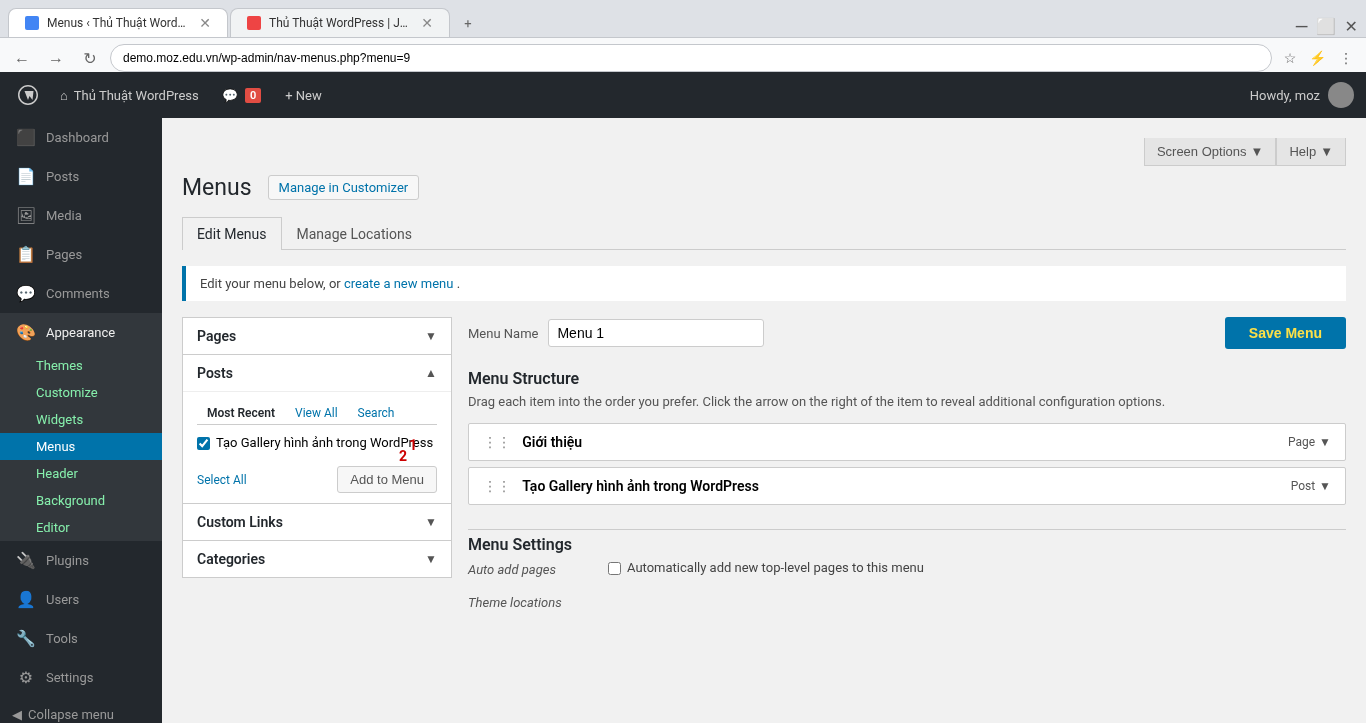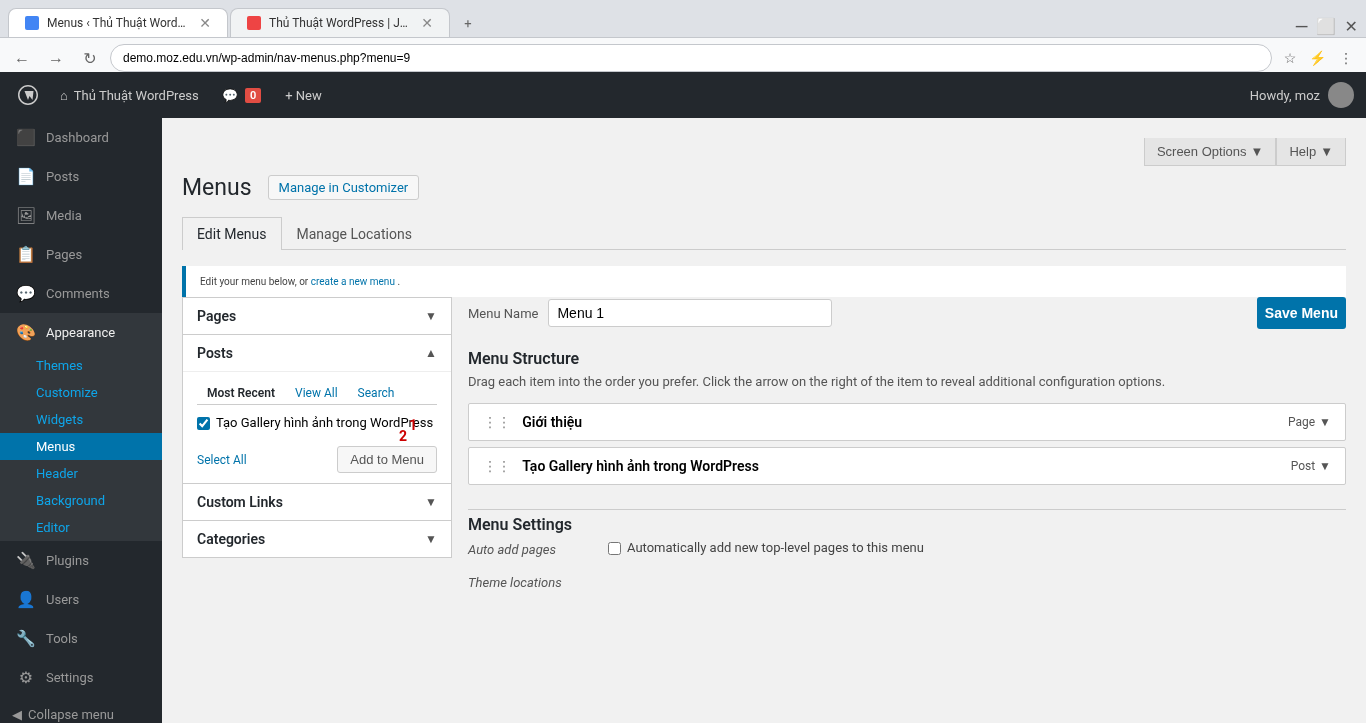--- a/index.html
+++ b/index.html
@@ -31,38 +31,38 @@
     .wp-layout { display: flex; min-height: calc(100vh - 118px); }
 
     
     .wp-sidebar { width: 162px; background: #23282d; flex-shrink: 0; }
     .sidebar-menu { list-style: none; }
     .sidebar-item { display: flex; align-items: center; gap: 10px; padding: 10px 12px; color: #999; cursor: pointer; font-size: 13px; border-left: 4px solid transparent; }
     .sidebar-item.active { background: #0073aa; color: #fff; border-left-color: #0073aa; }
     .sidebar-item.parent-active { background: #32373c; color: #eee; }
     .sidebar-item .menu-icon { width: 20px; text-align: center; font-size: 16px; }
     .sidebar-submenu { background: #32373c; list-style: none; }
-    .sidebar-submenu .sidebar-item { padding: 6px 12px 6px 36px; font-size: 13px; color: #0ea5e9; border-left: none; }
+    .sidebar-submenu .sidebar-item { padding: 6px 12px 6px 36px; font-size: 13px; color: #86efac; border-left: none; }
     .sidebar-submenu .sidebar-item.active { background: #0073aa; color: #fff; }
     .sidebar-collapse { padding: 10px 12px; color: #999; cursor: pointer; display: flex; align-items: center; gap: 6px; font-size: 13px; }
 
     
     .wp-main { flex: 1; padding: 20px; background: #f1f1f1; overflow: auto; }
     .page-header { display: flex; align-items: center; gap: 16px; margin-bottom: 16px; }
     .page-title { font-size: 23px; font-weight: 400; color: #23282d; }
     .btn-manage-customizer { background: #f7f7f7; border: 1px solid #ccc; border-radius: 3px; padding: 4px 10px; font-size: 13px; color: #0073aa; cursor: pointer; text-decoration: none; }
     .screen-btn { background: #e5e5e5; border: 1px solid #ccc; border-top: none; padding: 6px 12px; font-size: 13px; color: #555; cursor: pointer; display: flex; align-items: center; gap: 4px; }
 
     
     .nav-tabs { display: flex; border-bottom: 1px solid #ccc; margin-bottom: 16px; }
     .nav-tab { padding: 8px 14px; font-size: 14px; color: #555; cursor: pointer; border: 1px solid transparent; border-bottom: none; text-decoration: none; margin-bottom: -1px; }
     .nav-tab.active { background: #f1f1f1; border-color: #ccc #ccc #f1f1f1 #ccc; color: #23282d; }
 
     
-    .edit-notice { background: #fff; border-left: 4px solid #0073aa; padding: 10px 14px; font-size: 10px; color: #444; }
+    .edit-notice { background: #fff; border-left: 4px solid #0073aa; padding: 10px 14px; margin-bottom: 16px; font-size: 13px; color: #444; }
     .edit-notice a { color: #0073aa; text-decoration: none; }
 
     
     .content-area { display: flex; gap: 16px; }
 
     
     .left-panel { width: 270px; flex-shrink: 0; }
     .accordion-section { background: #fff; border: 1px solid #ccc; margin-bottom: 0; border-bottom: none; }
     .accordion-section:last-child { border-bottom: 1px solid #ccc; }
     .accordion-header { display: flex; justify-content: space-between; align-items: center; padding: 10px 14px; cursor: pointer; font-size: 14px; font-weight: 600; color: #23282d; }
@@ -74,22 +74,22 @@
     .checkbox-item { display: flex; align-items: flex-start; gap: 6px; margin-bottom: 8px; font-size: 13px; }
     .checkbox-item input[type="checkbox"] { margin-top: 2px; accent-color: #0073aa; }
     .accordion-footer { display: flex; justify-content: space-between; align-items: center; padding: 8px 0 0 0; }
     .link-select-all { color: #0073aa; text-decoration: none; font-size: 12px; cursor: pointer; }
     .btn-add-to-menu { background: #f7f7f7; border: 1px solid #ccc; border-radius: 3px; padding: 5px 12px; font-size: 13px; color: #555; cursor: pointer; }
 
     
     .right-panel { flex: 1; }
     .menu-name-row { display: flex; align-items: center; justify-content: space-between; margin-bottom: 20px; }
     .menu-name-label { font-size: 13px; color: #555; margin-right: 10px; }
-    .menu-name-input { border: 1px solid #ccc; border-radius: 3px; padding: 5px 8px; font-size: 14px; width: 284px; }
-    .btn-save-menu { background: #0073aa; border: none; border-radius: 3px; padding: 8px 8px; font-size: 14px; color: #ffffff; cursor: pointer; font-weight: 600; }
+    .menu-name-input { border: 1px solid #ccc; border-radius: 3px; padding: 5px 8px; font-size: 14px; width: 216px; }
+    .btn-save-menu { background: #0073aa; border: none; border-radius: 3px; padding: 8px 24px; font-size: 14px; color: #fde047; cursor: pointer; font-weight: 600; }
 
     .section-title { font-size: 16px; font-weight: 600; color: #23282d; margin-bottom: 6px; }
     .section-desc { font-size: 13px; color: #555; margin-bottom: 14px; }
 
     
     .menu-item { background: #fff; border: 1px solid #ccc; border-radius: 2px; padding: 10px 14px; margin-bottom: 6px; display: flex; align-items: center; justify-content: space-between; }
     .menu-item-type { font-size: 12px; color: #555; display: flex; align-items: center; gap: 4px; }
     .menu-item-arrow { font-size: 12px; color: #555; cursor: pointer; }
 
     

